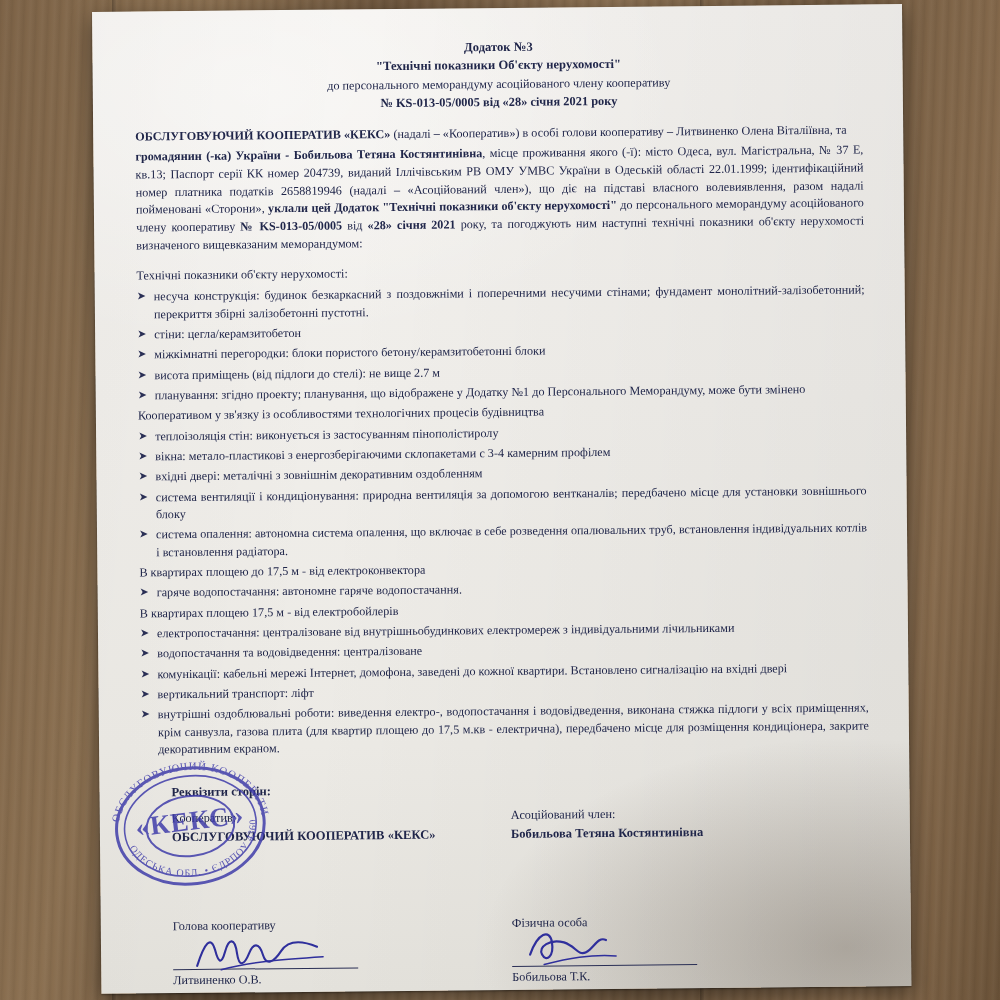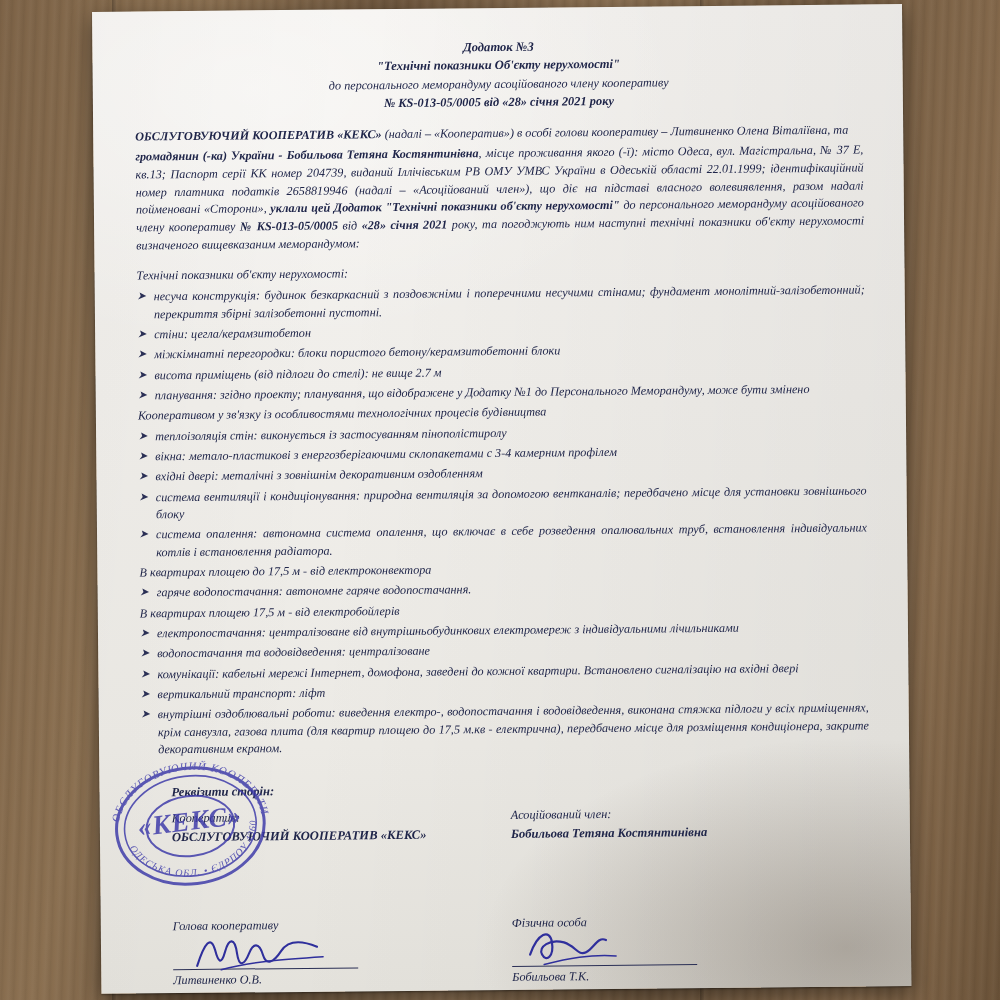--- a/index.html
+++ b/index.html
@@ -17,21 +17,20 @@
     position: relative;
     width: 1000px;
     height: 1000px;
     background:
       repeating-linear-gradient(92deg,
         rgba(0,0,0,0.05) 0px,
         rgba(0,0,0,0.00) 3px,
         rgba(255,255,255,0.03) 7px,
         rgba(0,0,0,0.04) 12px),
       linear-gradient(100deg, #7d6347 0%, #8a6f50 18%, #6f573e 33%, #8b7052 52%, #745c42 70%, #866a4c 88%, #6a5238 100%);
-    font-style: italic;
   }
   
   .plank-seam {
     position: absolute;
     top: 0;
     bottom: 0;
     width: 4px;
     background: linear-gradient(90deg, rgba(0,0,0,0.35), rgba(0,0,0,0.08));
     opacity: .7;
   }

